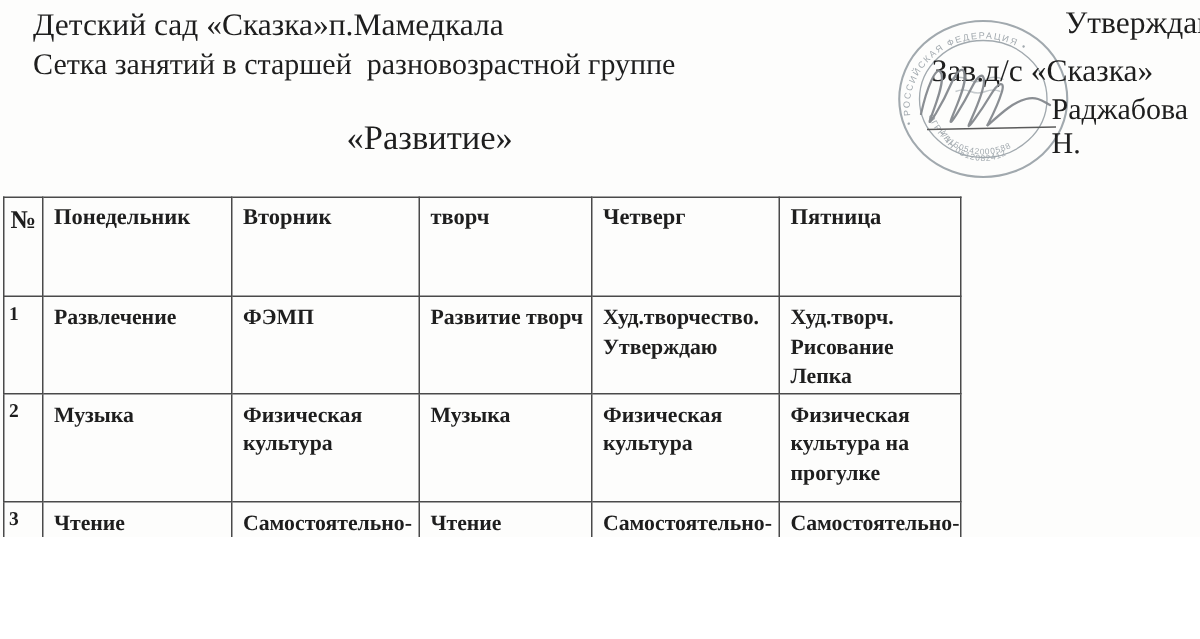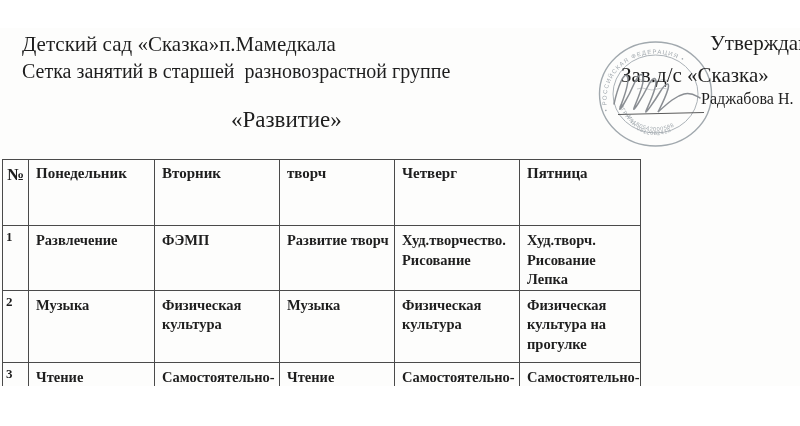--- a/index.html
+++ b/index.html
@@ -11,29 +11,28 @@
     --paper:#fdfdfc;
   }
   html,body{margin:0;padding:0;}
   .page{
     position:relative;
     width:800px;height:358px;
     background:var(--paper);
     overflow:hidden;
     font-family:"Liberation Serif","DejaVu Serif",serif;
     color:var(--ink);
-    margin-top:28px;
   }
   .abs{position:absolute;}
   .doc-title{left:22px;top:4px;font-size:21px;white-space:pre-wrap;}
   .doc-subtitle{left:22px;top:32px;font-size:20px;white-space:pre-wrap;}
   .group-title{left:231px;top:79px;font-size:23px;}
   .approve-label{left:710px;top:3px;font-size:21px;z-index:3;}
   .head-label{left:621px;top:35px;font-size:21px;z-index:3;}
-  .head-name{left:701px;top:62px;font-size:16px;z-index:3;}
+  .head-name{left:701px;top:62px;font-size:20px;z-index:3;}
   .sig-line{left:618px;top:85px;width:86px;height:0;border-bottom:1.6px solid #5a5a5a;transform:rotate(-1.2deg);z-index:3;}
   .stamp{left:595px;top:11px;z-index:1;opacity:.92;}
   .signature{left:608px;top:30px;z-index:4;}
   table.sched{
     position:absolute;left:2px;top:131px;
     border-collapse:collapse;table-layout:fixed;
     width:638px;
   }
   table.sched th, table.sched td{
     border:1px solid var(--table-border);
@@ -115,21 +114,21 @@
         <th>творч</th>
         <th>Четверг</th>
         <th>Пятница</th>
       </tr>
       <tr class="r1">
         <td class="num">1</td>
         <td>Развлечение</td>
         <td>ФЭМП</td>
         <td>Развитие творч</td>
         <td>Худ.творчество.
-Рисование</td>
+Утверждаю</td>
         <td>Худ.творч.
 Рисование
 Лепка</td>
       </tr>
       <tr class="r2">
         <td class="num">2</td>
         <td>Музыка</td>
         <td>Физическая
 культура</td>
         <td>Музыка</td>

